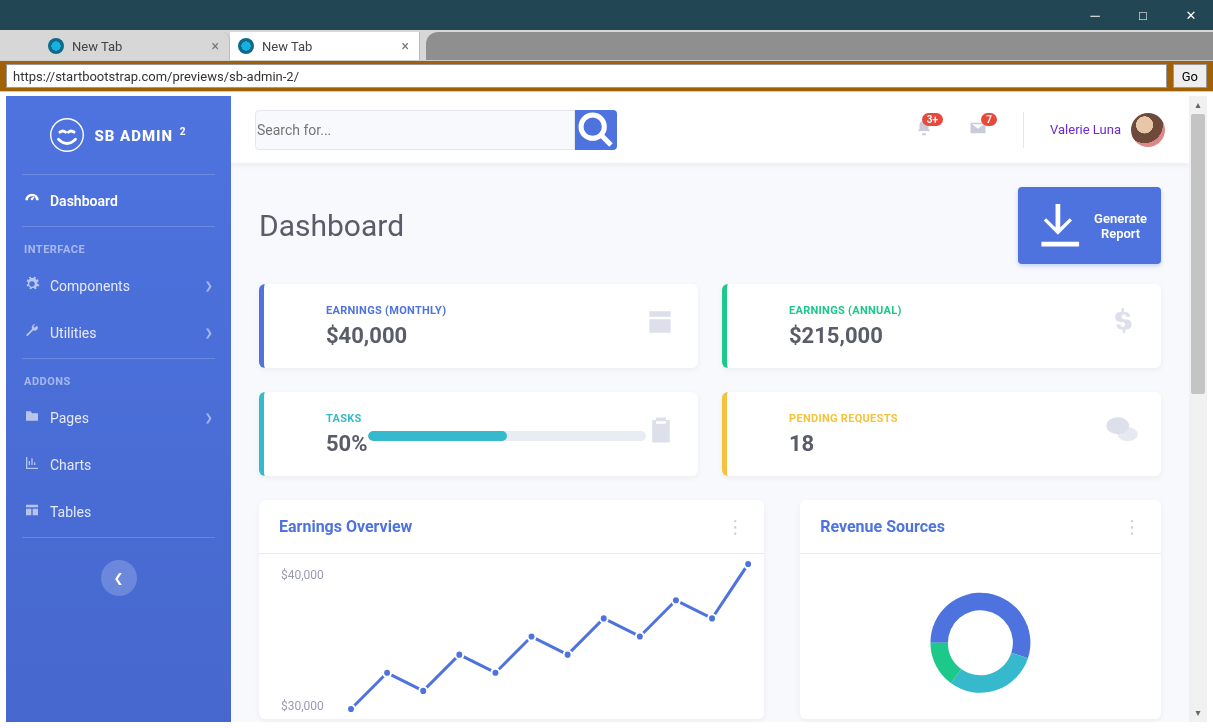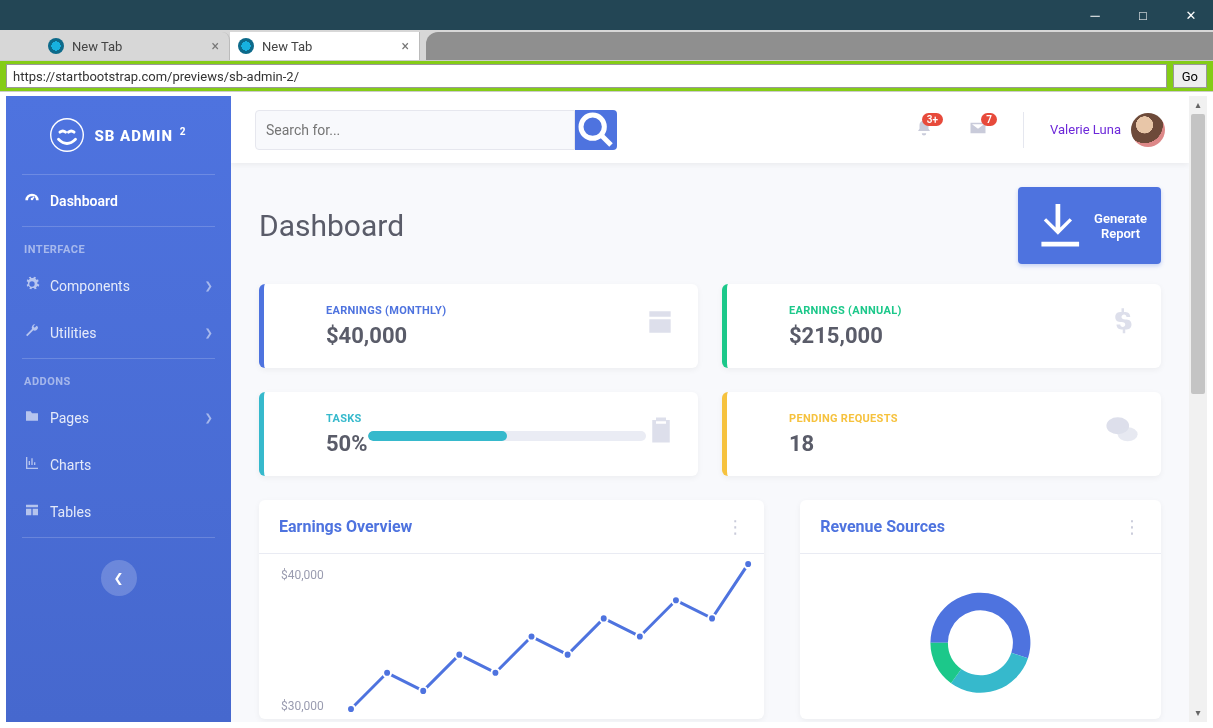--- a/index.html
+++ b/index.html
@@ -7,42 +7,42 @@
 .window { width:1213px; height:728px; display:flex; flex-direction:column; background:#234655; }
 .titlebar { height:30px; background:#234655; display:flex; justify-content:flex-end; align-items:center; padding:0 8px; gap:20px; color:#fff; }
 .titlebar .ctl { cursor:pointer; width:28px; text-align:center; font-size:13px; }
 .tabbar { height:30px; background:#d7d7d7; display:flex; align-items:flex-end;padding-left:40px; }
 .tab { height:28px; display:flex; align-items:center; padding:0 10px 0 8px; gap:8px; font-size:13px; color:#444; border-right:1px solid #bbb; min-width:190px; position:relative; }
 .tab .favicon { width:16px; height:16px; border-radius:50%; display:inline-flex; align-items:center; justify-content:center; }
 .tab .close { margin-left:auto; color:#777; cursor:pointer; font-size:14px; }
 .tab.active { background:#fff; }
 .tab:not(.active){ background:#d7d7d7; border-top-left-radius:8px; border-top-right-radius:8px; }
 .tab-spacer { flex:1; background:#8f8f8f; height:28px; border-top-left-radius:12px; margin-left:6px; }
-.addrbar { height:32px; background:#84cc16; border-top:1px solid #ccc; border-bottom:1px solid #ccc; display:flex; align-items:center; padding:4px 6px; gap:6px; }
+.addrbar { height:32px; background:#a16207; border-top:1px solid #ccc; border-bottom:1px solid #ccc; display:flex; align-items:center; padding:4px 6px; gap:6px; }
 .addr { flex:1; height:24px; border:1px solid #999; padding:0 6px; font-size:13px; color:#333; }
 .go { height:24px; padding:0 8px; border:1px solid #999; background:#eee; font-size:13px; cursor:pointer; }
 .viewport { flex:1; display:flex; background:#f8f9fc; position:relative; overflow:hidden; border:6px solid #fff; border-top:4px solid #fff; }
 .scrollbar { width:18px; background:#f1f1f1; position:relative; }
 .scrollthumb { position:absolute; left:2px; right:2px; top:18px; height:280px; background:#c4c4c4; border-radius:2px; }
 .scrollbtn { position:absolute; left:0; right:0; height:18px; color:#666; font-size:10px; text-align:center; line-height:18px; }
 .sidebar { width:225px; background:linear-gradient(180deg,#4e73df 0%,#4668ce 100%); color:#fff; display:flex; flex-direction:column; padding-top:4px; }
 .brand { display:flex; align-items:center; justify-content:center; gap:10px; padding:18px 8px 20px; font-weight:800; letter-spacing:1px; font-size:15px; }
 .brand .logo { width:34px; height:34px; border-radius:50%; background:#fff; display:flex; align-items:center; justify-content:center; font-size:20px; }
 .brand sup { font-size:10px; margin-left:2px; }
 .navh { font-size:11px; font-weight:700; color:rgba(255,255,255,0.5); padding:14px 18px 6px; letter-spacing:0.5px; }
 .navi { display:flex; align-items:center; padding:14px 18px; font-size:14px; color:rgba(255,255,255,0.85); cursor:pointer; gap:10px; }
 .navi.active { color:#fff; font-weight:600; }
 .navi .chev { margin-left:auto; font-size:10px; opacity:0.6; }
 .divider { height:0; border-top:1px solid rgba(255,255,255,0.18); margin:2px 16px; }
 .togglewrap { display:flex; justify-content:center; padding:20px 0; }
 .toggle { width:36px; height:36px; border-radius:50%; background:rgba(255,255,255,0.2); display:flex; align-items:center; justify-content:center; color:#fff; font-size:12px; cursor:pointer; }
 .main { flex:1; display:flex; flex-direction:column; overflow:hidden; }
 .topbar { height:70px; background:#fff; display:flex; align-items:center; padding:0 24px; box-shadow:0 2px 6px rgba(0,0,0,0.06); gap:16px; }
 .searchwrap { display:flex; }
-.search { width:320px; height:40px; border:1px solid #e6e7ee; background:#f8f9fc; padding:0 10px; font-size:14px; color:#777; border-radius:4px 0 0 4px; outline:none; }
+.search { width:320px; height:40px; border:1px solid #e6e7ee; background:#f8f9fc; padding:0 1px; font-size:14px; color:#777; border-radius:4px 0 0 4px; outline:none; }
 .searchbtn { width:42px; height:40px; background:#4e73df; border:none; border-radius:0 4px 4px 0; color:#fff; cursor:pointer; display:flex; align-items:center; justify-content:center; }
 .topspacer { flex:1; }
 .iconbtn { position:relative; color:#c9cbda; cursor:pointer; padding:0 10px; }
 .badge { position:absolute; top:-6px; right:0; background:#e74a3b; color:#fff; font-size:10px; border-radius:8px; padding:1px 5px; font-weight:600; }
 .vdiv { width:1px; height:36px; background:#e5e7ef; margin:0 10px; }
 .user { display:flex; align-items:center; gap:10px; cursor:pointer; }
 .uname { color:#6d28d9; font-size:13px; }
 .avatar { width:34px; height:34px; border-radius:50%; background:linear-gradient(135deg,#f0a 0%,#a58 100%); background-size:cover; }
 .content { padding:24px 28px; overflow:hidden; }
 .pagehdr { display:flex; align-items:center; margin-bottom:20px; }

